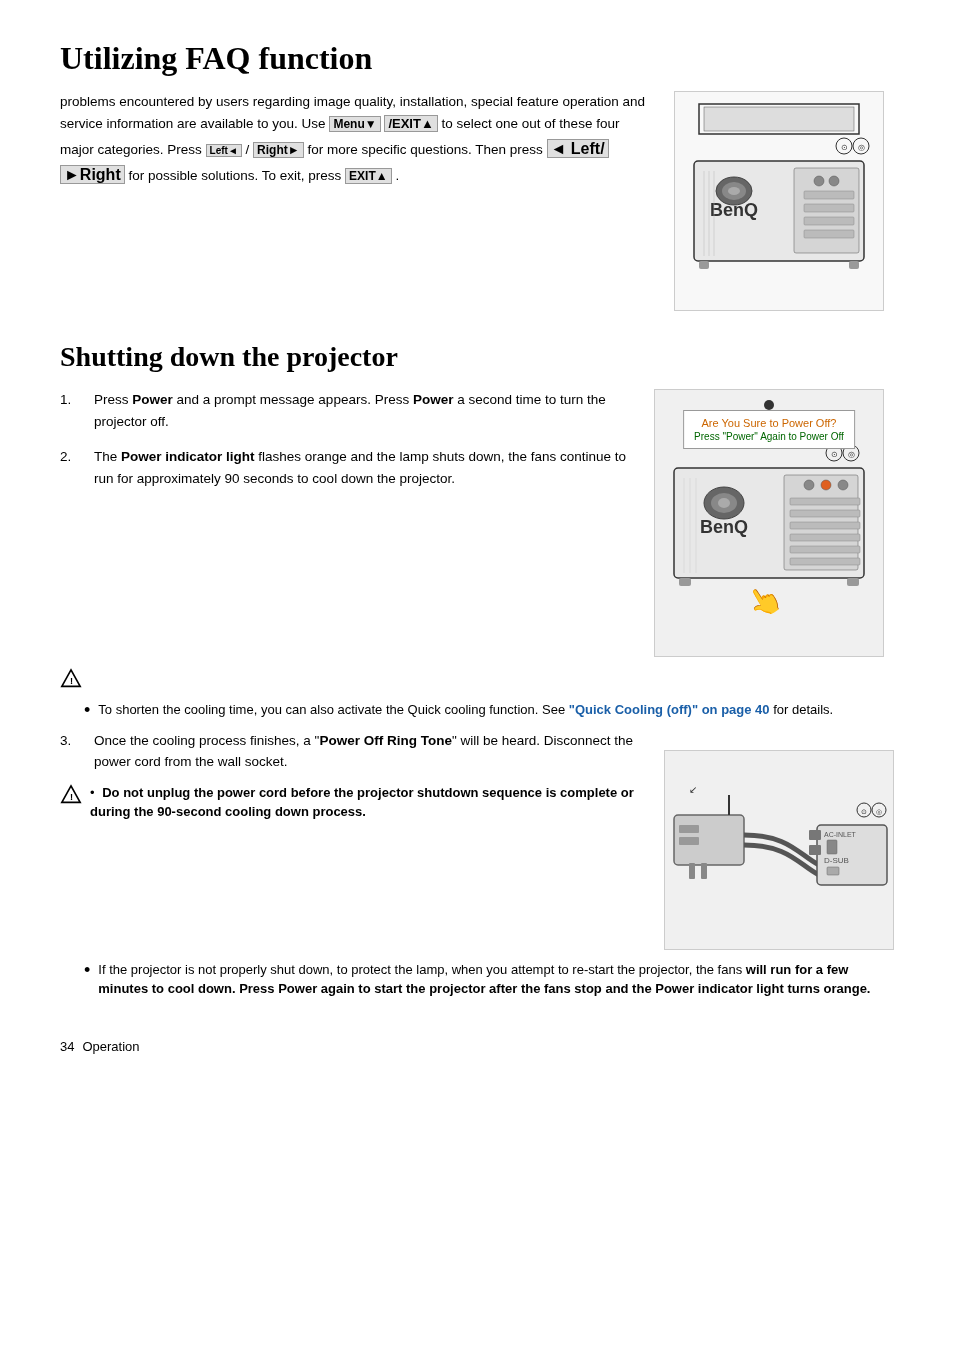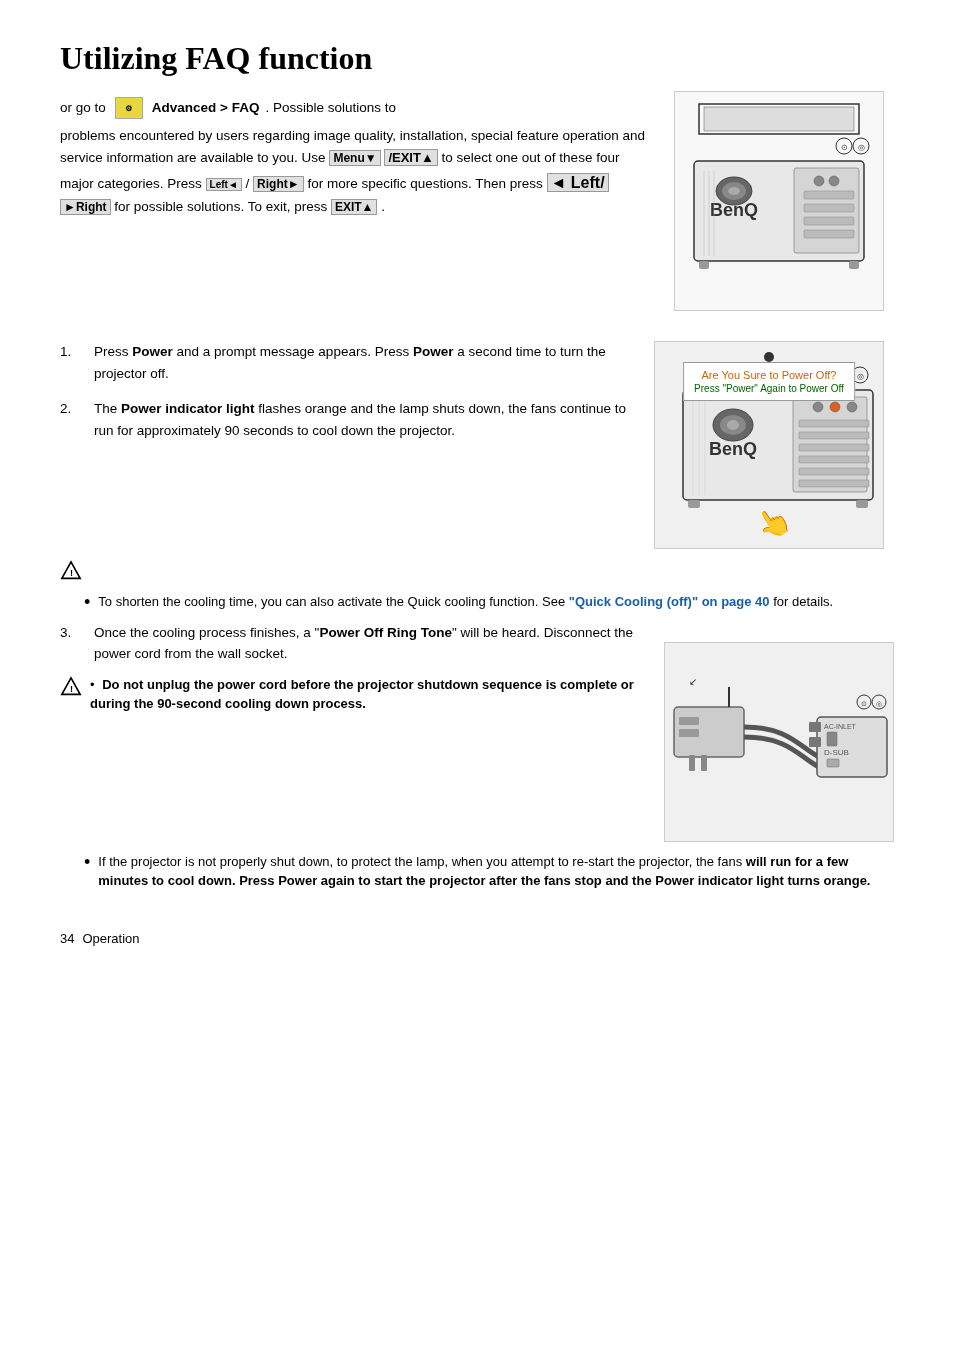--- a/index.html
+++ b/index.html
@@ -136,27 +136,27 @@
       margin-top: 1px;
     }
 
     .link-text {
       color: #1a5fa8;
       text-decoration: none;
     }
 
     .projector-shutdown-img {
       width: 230px;
-      height: 208px;
+      height: 268px;
       background: #f0f0f0;
       border: 1px solid #ccc;
       position: relative;
       display: flex;
       align-items: center;
-      justify-content: flex-end;
+      justify-content: center;
     }
 
     .projector-cord-img {
       width: 230px;
       height: 200px;
       background: #f0f0f0;
       border: 1px solid #ccc;
       position: relative;
       display: flex;
       align-items: center;
@@ -224,37 +224,31 @@
       font-weight: bold;
     }
   </style>
 </head>
 <body>
 
 <h1 class="section-title">Utilizing FAQ function</h1>
 
 <div class="faq-section">
   <div class="faq-text">
-    <p style="display:flex;align-items:center;gap:6px;margin:6px 0;">
-      <span>or go to</span>
-      <span class="inline-icon" style="background:#e8d840;border:1px solid #aaa;font-size:8px;font-weight:bold;">⚙</span>
-      <span class="bold">Advanced &gt; FAQ</span>
-        <span>. Possible solutions to</span>
-    </p>
     <p style="line-height:1.65;">
       <span>problems encountered by users regarding image quality, installation, special feature operation and service information are available to you. Use</span>
       <span style="background:#e0e0e0;border:1px solid #999;padding:0 3px;font-size:12px;font-weight:bold;"> Menu▼</span>
       <span style="background:#e0e0e0;border:1px solid #999;padding:0 3px;font-size:13px;font-weight:bold;">/EXIT▲</span>
       <span> to select one out of these four major categories. Press </span>
       <span style="background:#e0e0e0;border:1px solid #999;padding:0 3px;font-size:10px;font-weight:bold;">Left◄</span>
       <span> / </span>
       <span style="background:#e0e0e0;border:1px solid #999;padding:0 3px;font-size:12px;font-weight:bold;">Right►</span>
       <span> for more specific questions. Then press </span>
       <span style="background:#e0e0e0;border:1px solid #999;padding:0 3px;font-size:16px;font-weight:bold;">◄ Left/</span>
-      <span style="background:#e0e0e0;border:1px solid #999;padding:0 3px;font-size:12px;font-weight:bold;">►Right</span>
+      <span style="background:#e0e0e0;border:1px solid #999;padding:0 3px;font-size:16px;font-weight:bold;">►Right</span>
       <span> for possible solutions. To exit, press </span>
       <span style="background:#e0e0e0;border:1px solid #999;padding:0 3px;font-size:12px;font-weight:bold;">EXIT▲</span>
       <span>.</span>
     </p>
   </div>
 
   <div class="faq-image">
     <div class="projector-img-faq">
       <svg width="200" height="210" viewBox="0 0 200 210">
 
@@ -288,20 +282,21 @@
 
         <line x1="25" y1="75" x2="25" y2="160" stroke="#bbb" stroke-width="0.5"></line>
         <line x1="30" y1="75" x2="30" y2="160" stroke="#bbb" stroke-width="0.5"></line>
         <line x1="35" y1="75" x2="35" y2="160" stroke="#bbb" stroke-width="0.5"></line>
       </svg>
     </div>
   </div>
 </div>
 
 <div class="shutdown-section">
+  <h2 class="section-title">Shutting down the projector</h2>
 
   <div class="shutdown-body">
 
     <div class="shutdown-steps">
       <ol class="step-list">
         <li>
           <span class="step-num">1.</span>
           <span>
             Press <span class="bold">Power</span> and a prompt message appears. Press <span class="bold">Power</span> a second time to turn the projector off.
           </span>

